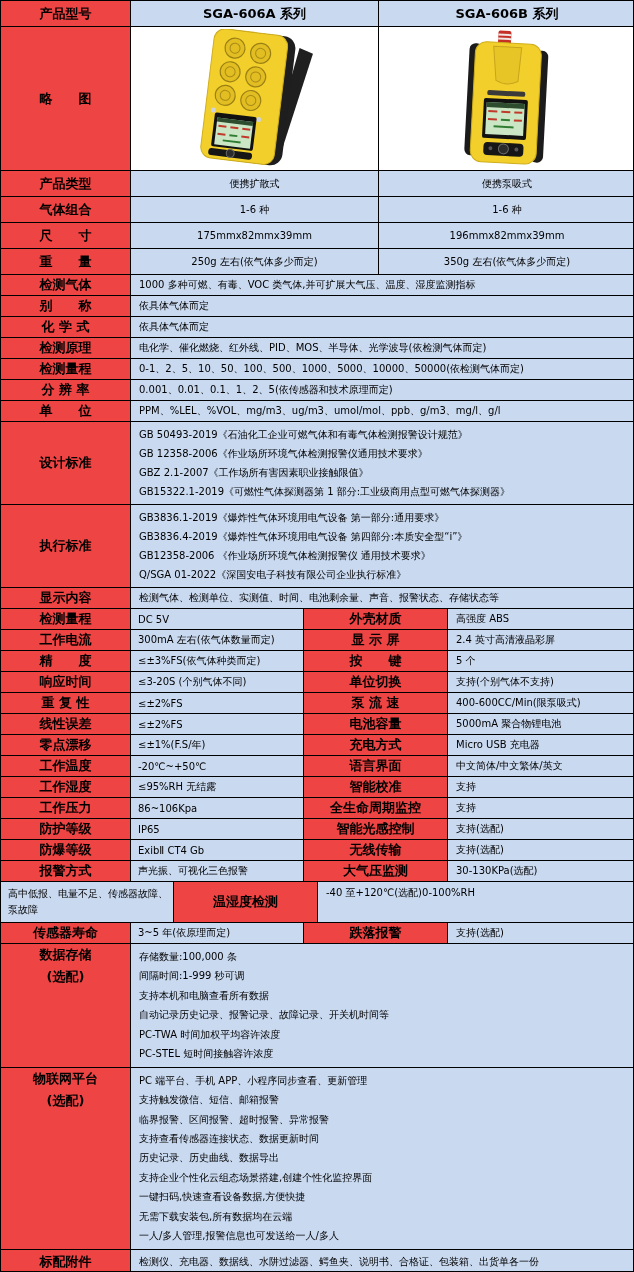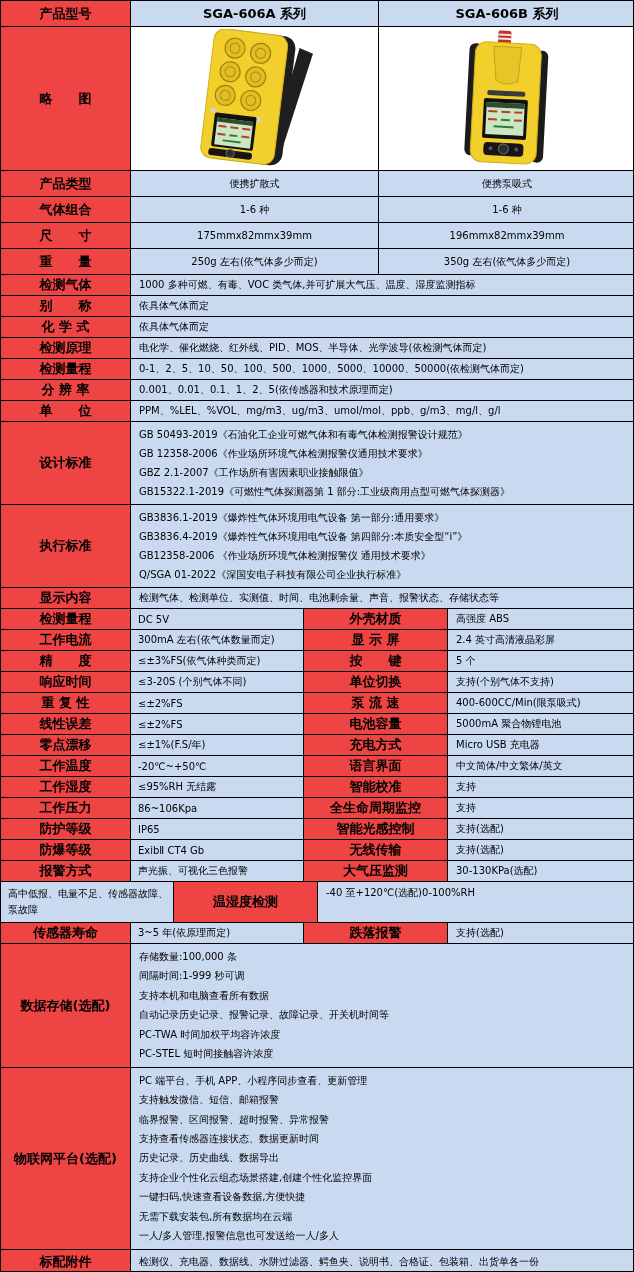--- a/index.html
+++ b/index.html
@@ -22,21 +22,21 @@
   .h21{height:21px;}
   .h23{height:23px;}
   .h41{height:41px;}
   .h83{height:83px;}
   .h124{height:124px;}
   .h144{height:144px;}
   .h182{height:182px;}
   .imgcell{background:#fff;justify-content:center;}
   .mult{flex-direction:column;align-items:flex-start;justify-content:space-around;padding:3px 0 3px 8px;}
   .mult span{white-space:nowrap;display:block;}
-  .labcol{justify-content:center;line-height:22px;}
+  .labcol{flex-direction:column;justify-content:flex-start;line-height:22px;}
   .wrap{white-space:normal;line-height:16px;padding-top:2px;padding-bottom:2px;align-items:center;}
   .twolines{align-items:flex-start;justify-content:space-around;padding:2px 0 2px 8px;line-height:17px;}
   .hdr{font-size:13px;font-weight:bold;}
 </style>
 </head>
 <body>
 
 <div class="sheet">
 
   <div class="row h26">

